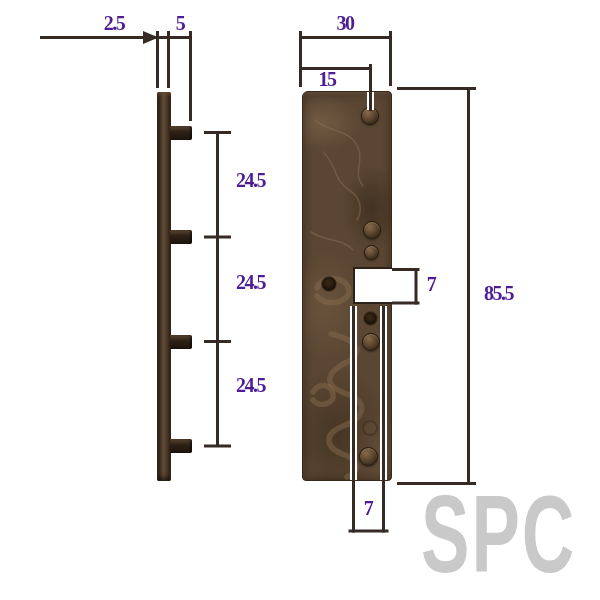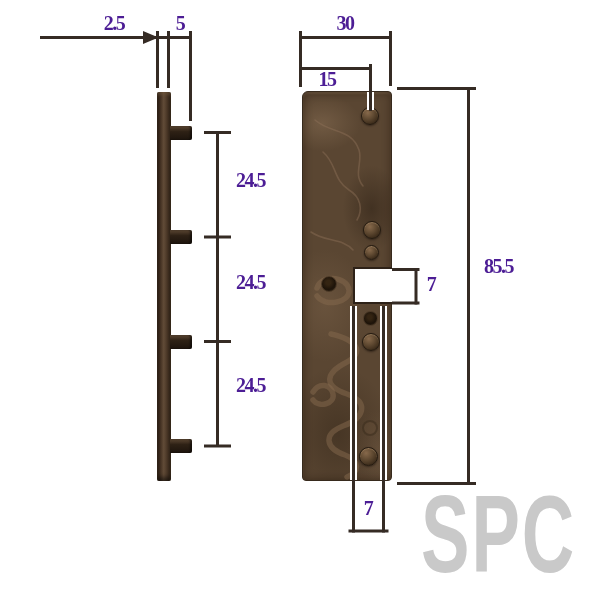--- a/index.html
+++ b/index.html
@@ -120,17 +120,17 @@
     <polygon points="158.5,37.5 143,31 143,44" fill="#352b24"></polygon>
   </svg>
 
   <div class="label center" style="left:88px;top:10px;width:52px;">2.5</div>
   <div class="label center" style="left:167px;top:10px;width:26px;">5</div>
   <div class="label" style="left:236px;top:167px;">24.5</div>
   <div class="label" style="left:236px;top:269px;">24.5</div>
   <div class="label" style="left:236px;top:372px;">24.5</div>
   <div class="label center" style="left:322px;top:10px;width:46px;">30</div>
   <div class="label center" style="left:304px;top:46px;width:46px;margin-top:20px;">15</div>
-  <div class="label" style="left:484px;top:253px;text-align:center;">85.5</div>
+  <div class="label" style="left:484px;top:280px;text-align:center;">85.5</div>
   <div class="label center" style="left:421px;top:271px;width:20px;">7</div>
   <div class="label center" style="left:353px;top:495px;width:30px;">7</div>
 
 </div>
 
 </body></html>

